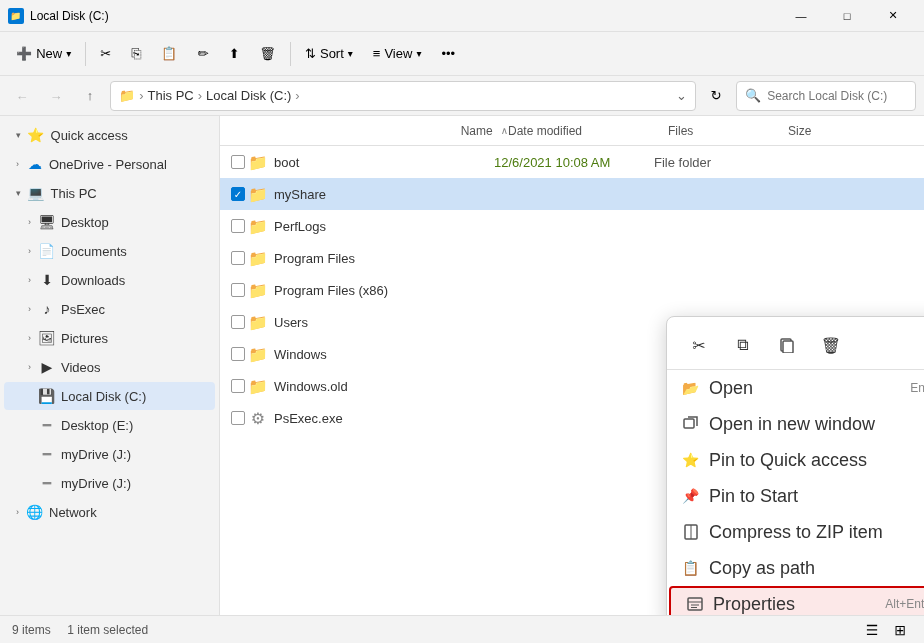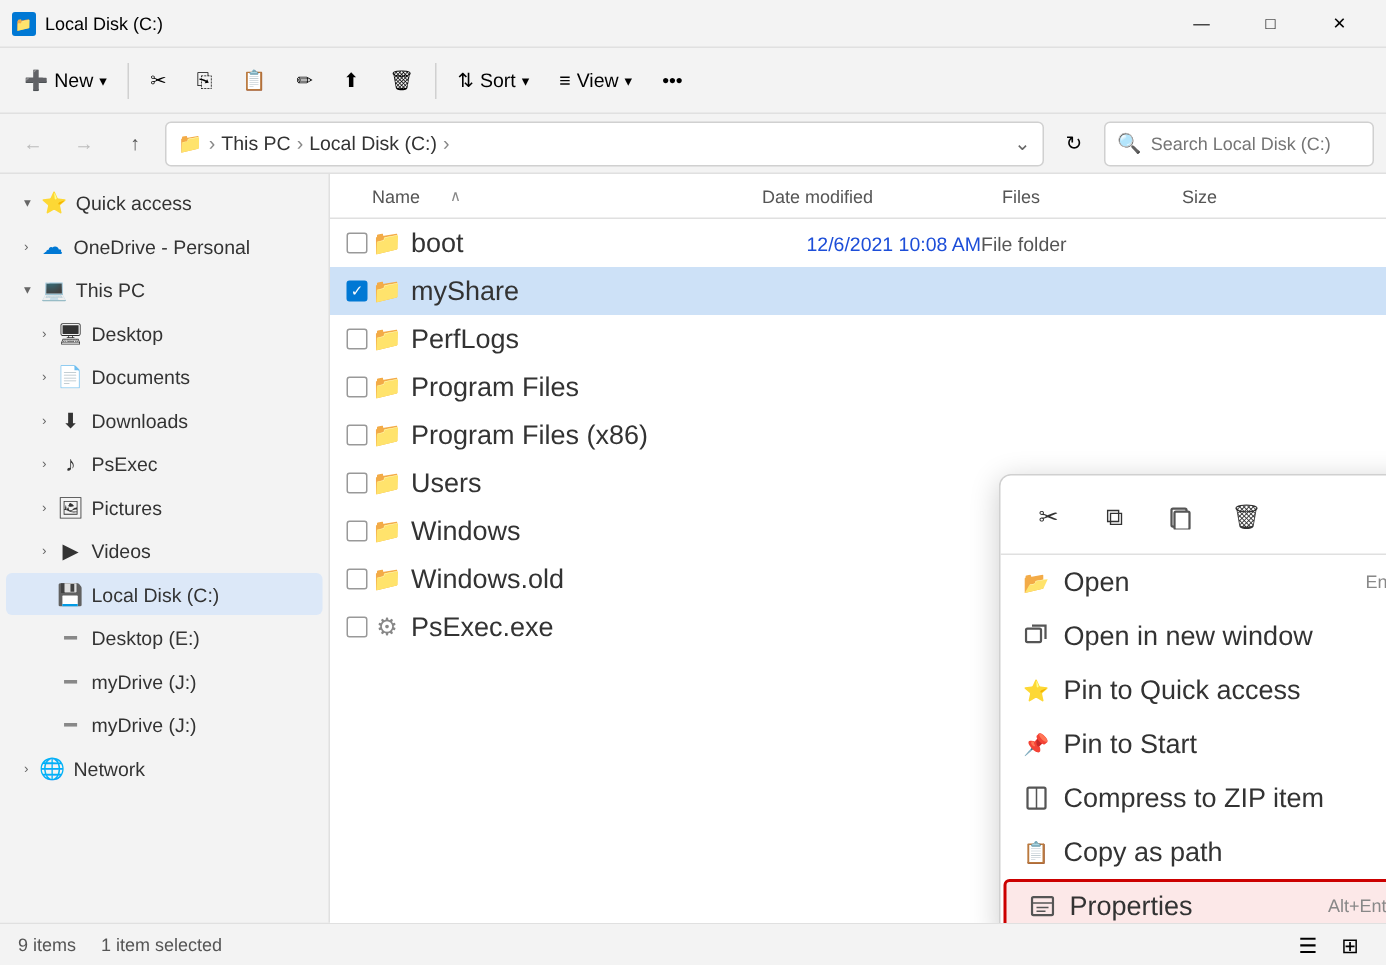--- a/index.html
+++ b/index.html
@@ -68,36 +68,36 @@
 
     
     .content { flex: 1; background: white; overflow-y: auto; position: relative; }
 
     
     .col-header {
       display: flex; align-items: center; height: 30px;
       border-bottom: 1px solid #e0e0e0; padding: 0 8px;
       font-size: 12px; color: #555; background: white; position: sticky; top: 0;
     }
-    .col-name { width: 260px; display: flex; align-items: center; gap: 20px; }
+    .col-name { width: 260px; display: flex; align-items: center; gap: 8px; justify-content: flex-end; }
     .col-date { width: 160px; }
     .col-type { width: 120px; }
     .col-size { flex: 1; }
     .col-sort-icon { font-size: 10px; color: #888; }
 
     
     .file-row {
       display: flex; align-items: center; height: 32px;
       padding: 0 8px; cursor: pointer; border-radius: 0;
     }
     .file-row.selected { background: #cde1f7; }
     .file-row .check { width: 20px; display: flex; align-items: center; justify-content: center; }
     .file-row .file-icon { width: 20px; height: 20px; margin-right: 6px; display: flex; align-items: center; justify-content: center; font-size: 16px; }
-    .file-row .file-name { width: 220px; font-size: 18px; color: #333; }
-    .file-row .file-date { width: 160px; font-size: 13px; color: #1d4ed8; text-align: right; }
+    .file-row .file-name { width: 220px; font-size: 13px; color: #333; }
+    .file-row .file-date { width: 160px; font-size: 13px; color: #4d7c0f; }
     .file-row .file-type { width: 120px; font-size: 13px; color: #555; }
     .file-row .file-size { flex: 1; font-size: 13px; color: #555; text-align: right; padding-right: 20px; }
 
     
     .status-bar {
       display: flex; align-items: center; justify-content: space-between;
       height: 28px; padding: 0 12px; background: #f3f3f3;
       border-top: 1px solid #e0e0e0; font-size: 12px; color: #555;
     }
     .status-bar-right { display: flex; gap: 4px; }

